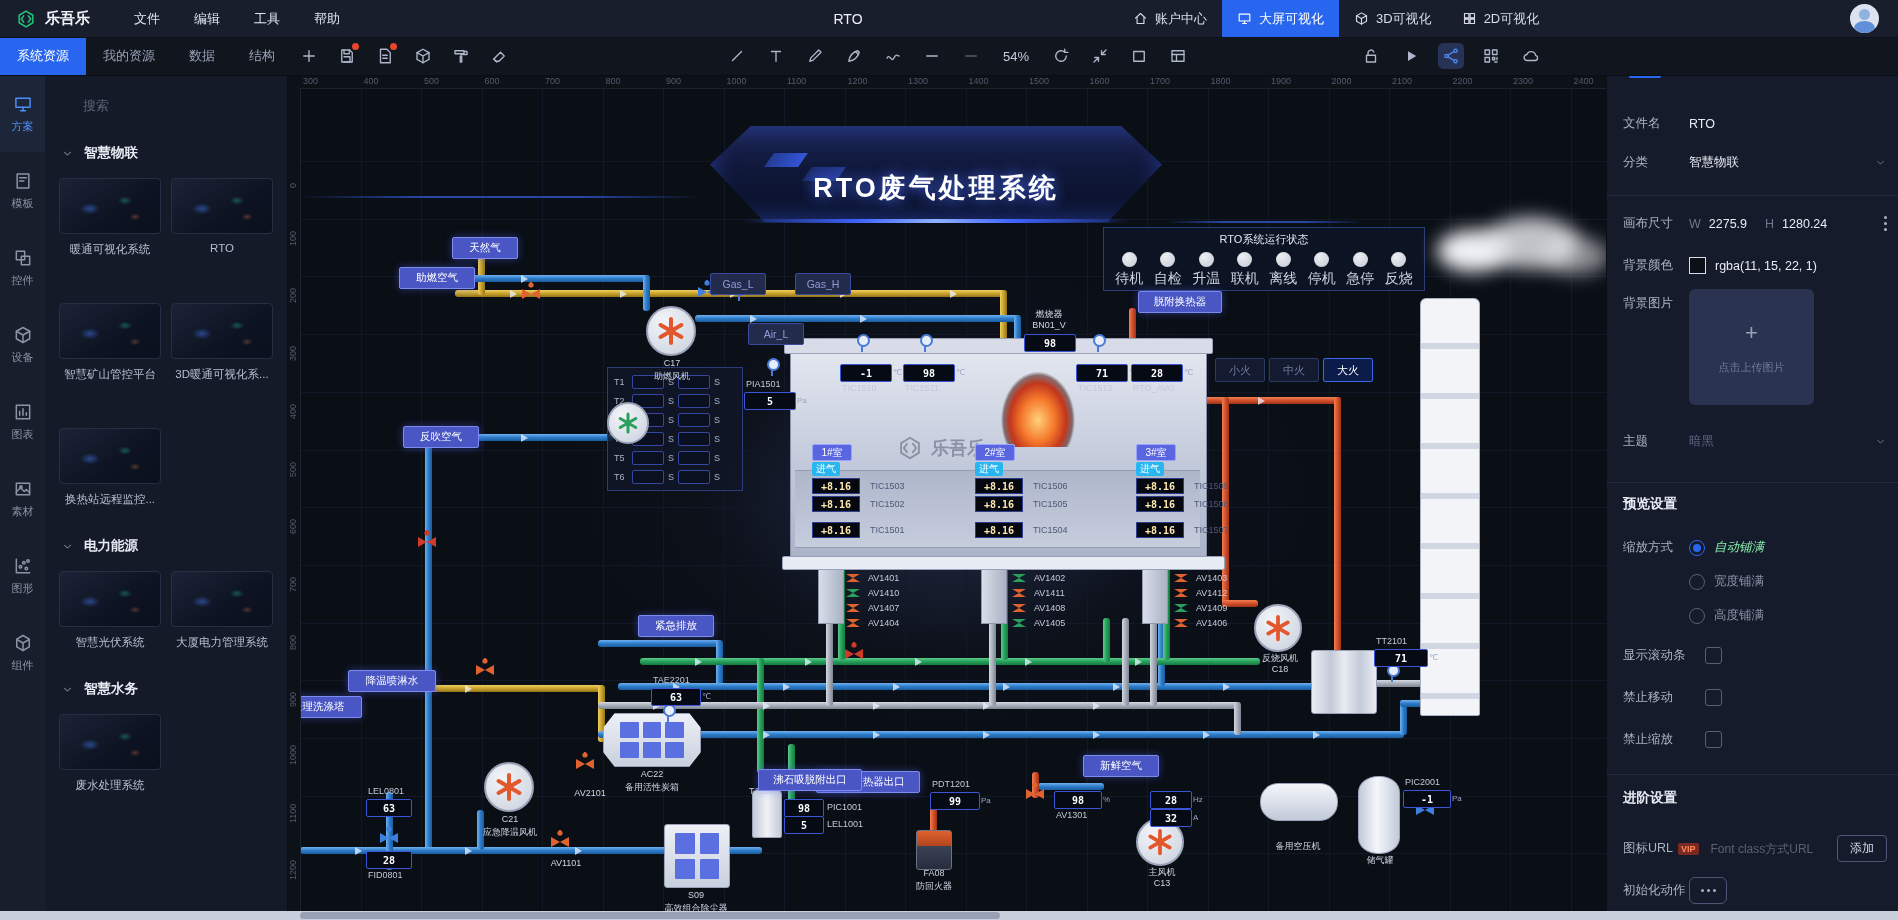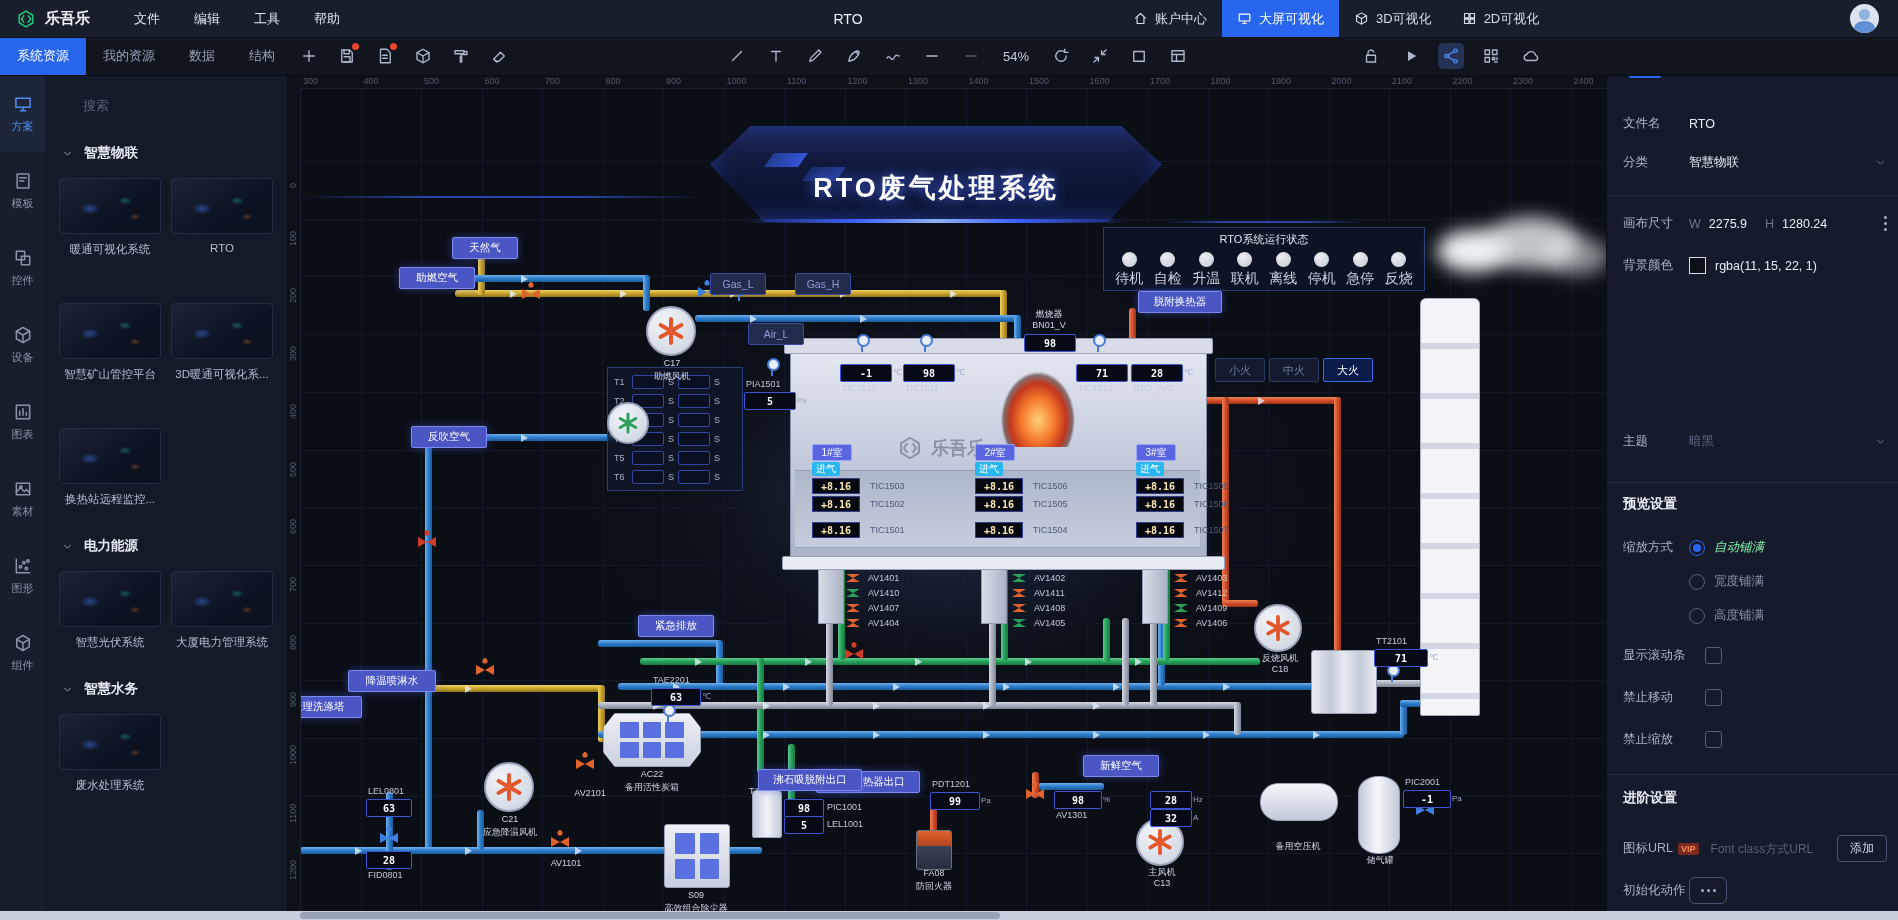--- a/index.html
+++ b/index.html
@@ -783,21 +783,21 @@
     <div class="equip tank-v"></div>
     <div class="equip" id="t11001"></div>
     <div class="equip" id="fa08"></div>
 
     <div id="objlayer">
         <div class="tag bright" style="left: 165px; top: 162px; width: 58px;">天然气</div>
         <div class="tag bright" style="left: 112px; top: 192px; width: 68px;">助燃空气</div>
         <div class="tag dim" style="left: 423px; top: 198px; width: 48px;">Gas_L</div>
         <div class="tag dim" style="left: 508px; top: 198px; width: 48px;">Gas_H</div>
         <div class="tag dim" style="left: 461px; top: 248px; width: 48px;">Air_L</div>
-        <div class="tag bright" style="left: 124px; top: 351px; width: 68px; text-align: right;">反吹空气</div>
+        <div class="tag bright" style="left: 116px; top: 351px; width: 68px; text-align: right;">反吹空气</div>
         <div class="tag bright" style="left: 351px; top: 540px; width: 68px;">紧急排放</div>
         <div class="tag bright" style="left: 61px; top: 595px; width: 80px;">降温喷淋水</div>
         <div class="tag bright" style="left: -23px; top: 621px; width: 90px;">预处理洗涤塔</div>
         <div class="tag bright" style="left: 851px; top: 216px; width: 76px;">脱附换热器</div>
         <div class="tag bright" style="left: 529px; top: 696px; width: 96px;">脱附换热器出口</div>
         <div class="tag bright" style="left: 471px; top: 694px; width: 96px;">沸石吸脱附出口</div>
         <div class="tag bright" style="left: 796px; top: 680px; width: 68px;">新鲜空气</div>
         <div class="rbox" style="left: 457px; top: 317px; width: 50px;">5</div>
         <span class="runit" style="left: 510px; top: 321px;">Pa</span>
         <span class="rlab" style="left: 459px; top: 304px;">PIA1501</span>
@@ -1079,20 +1079,27 @@
           <i></i>
           <i></i>
           <i></i>
         </span>
     </div>
     <div class="rp-row" style="top:220px">
       <span class="rp-label">背景颜色</span>
       <span class="swatch"></span>
       <span class="rp-val">rgba(11, 15, 22, 1)</span>
     </div>
+    <div class="rp-row" style="top:252px;align-items:flex-start">
+      <span class="rp-label" style="margin-top:6px">背景图片</span>
+      <div id="rp-upload">
+        <span class="plus">+</span>
+        <span class="utxt">点击上传图片</span>
+      </div>
+    </div>
     <div class="rp-row" style="top:396px">
       <span class="rp-label">主题</span>
       <span class="rp-dim">暗黑</span>
       <svg class="ic rp-chev" width="13" height="13" viewBox="0 0 24 24">
           <path d="M6.5 9.5L12 15l5.5-5.5"></path>
         </svg>
     </div>
     <div class="rp-div" style="top:445px"></div>
     <div class="rp-title" style="top:458px">预览设置</div>
     <div class="rp-row" style="top:502px;align-items:flex-start">

